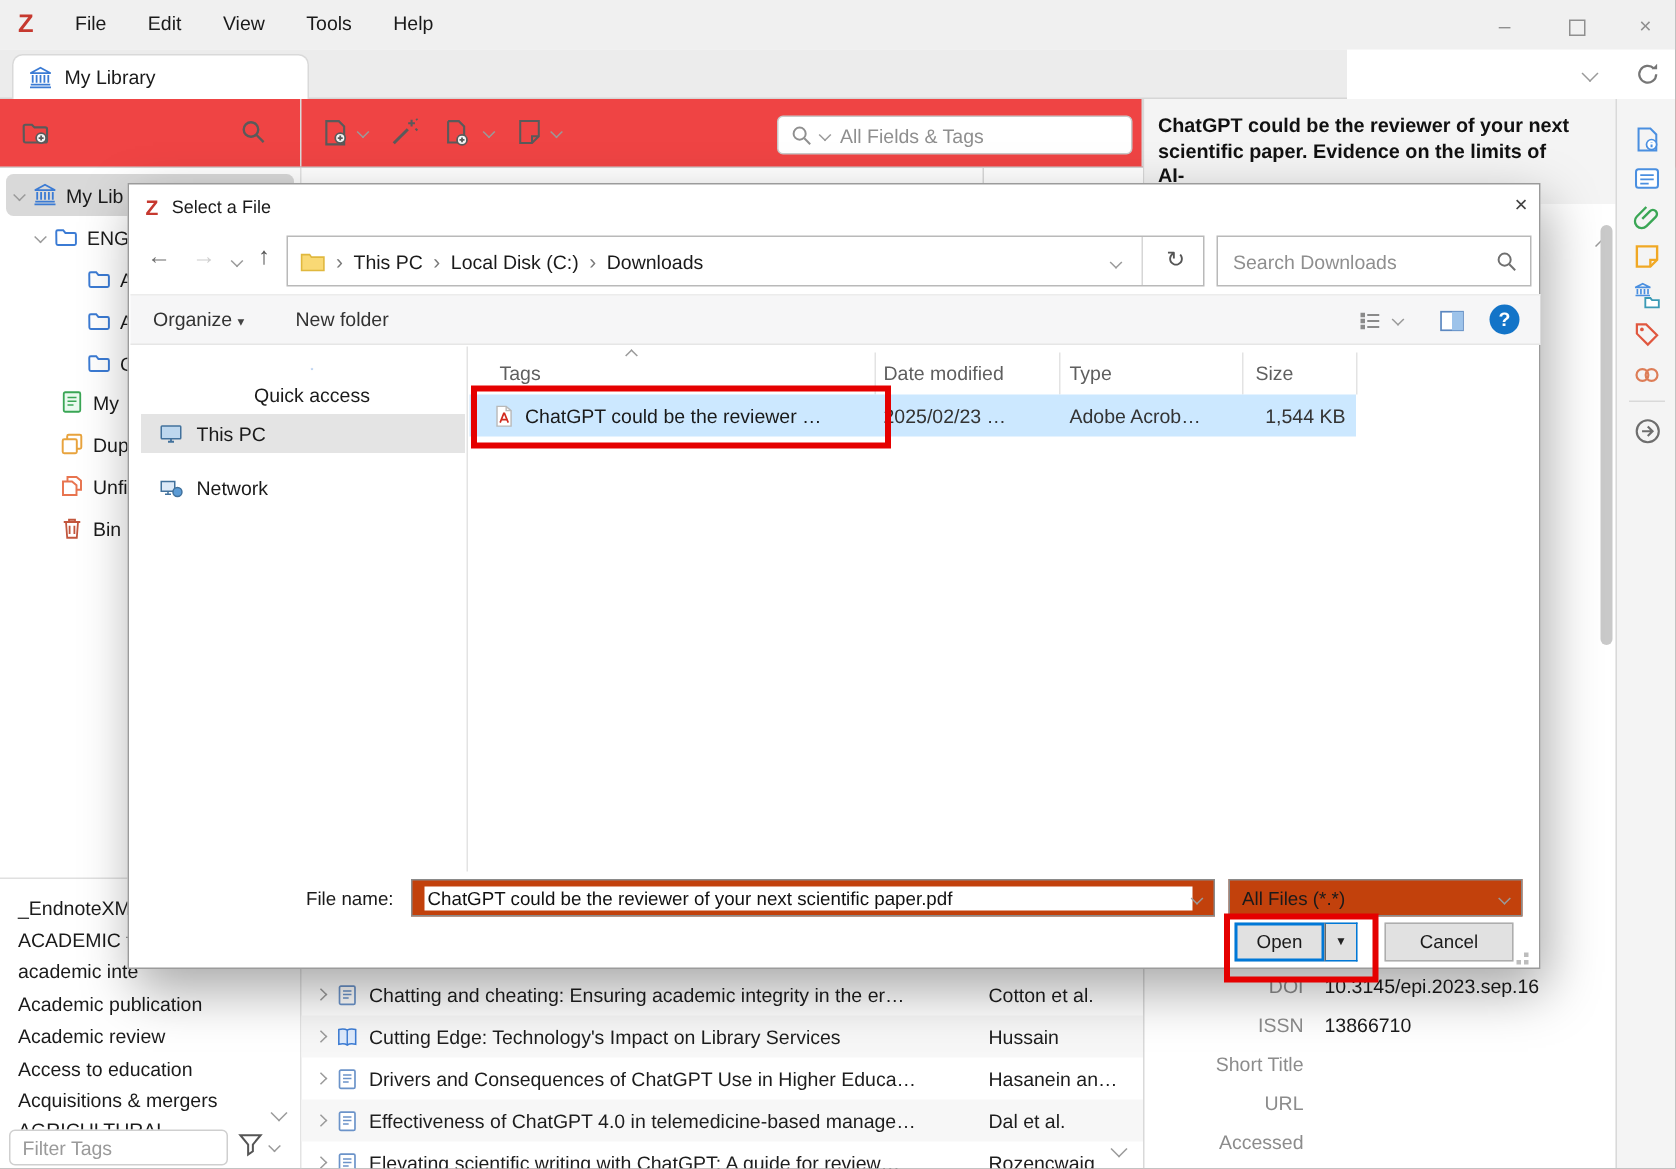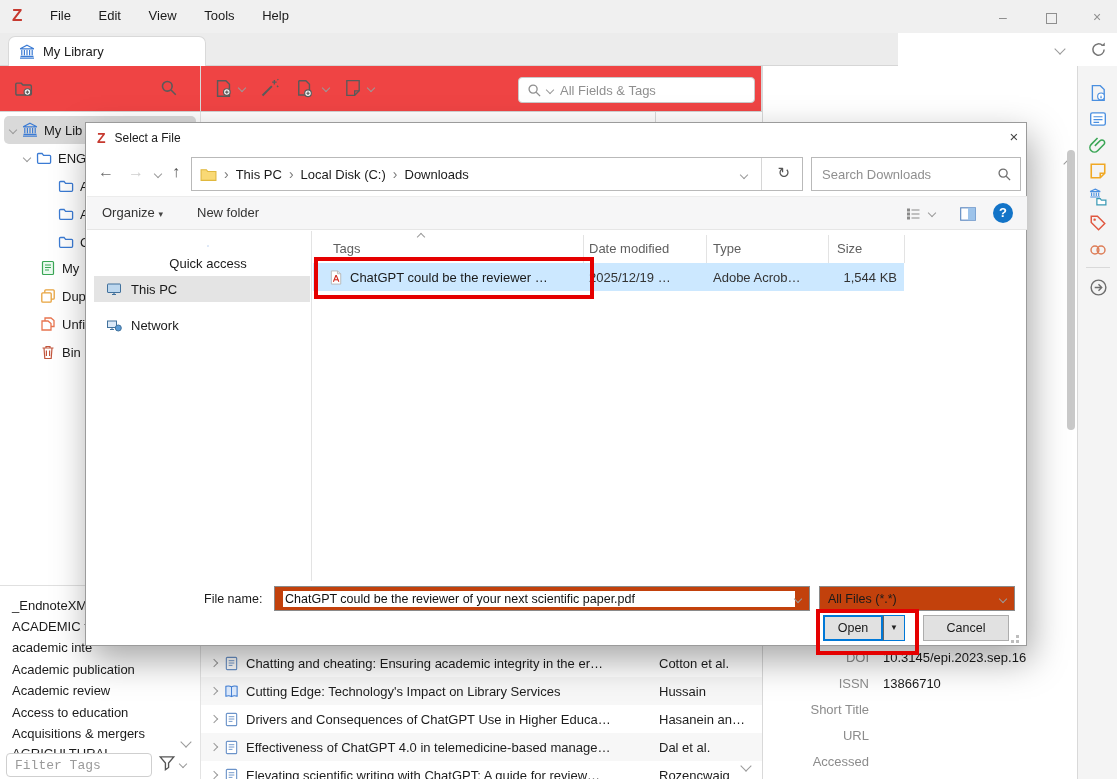--- a/index.html
+++ b/index.html
@@ -26,21 +26,21 @@
   .searchbox input{border:none;outline:none;flex:1;font-family:"Liberation Sans",sans-serif;font-size:13px;color:#222;background:transparent;min-width:0;}
   .searchbox input::placeholder{color:#8f8f8f;}
   
   .sidebar{left:0;top:112px;width:200px;height:667px;background:#fff;}
   .treerow{position:absolute;left:0;width:200px;height:28px;display:flex;align-items:center;gap:6px;box-sizing:border-box;}
   .treerow .lbl{font-size:13px;color:#1b1b1b;white-space:nowrap;}
   .sel-gray{background:#d9d9d9;border-radius:5px;}
   .tags{position:absolute;left:0;top:473px;width:200px;height:194px;border-top:1px solid #e0e0e0;box-sizing:border-box;}
   .tagrow{position:absolute;left:12px;font-size:13px;color:#1b1b1b;white-space:nowrap;}
   .filterwrap{position:absolute;left:6px;top:167px;width:146px;height:24px;border:1px solid #cfcfcf;border-radius:4px;box-sizing:border-box;display:flex;align-items:center;padding:0 6px;background:#fff;}
-  .filterwrap input{border:none;outline:none;width:100%;font-family:Liberation Mono, monospace;font-size:13px;color:#15803d;}
+  .filterwrap input{border:none;outline:none;width:100%;font-family:Liberation Sans, sans-serif;font-size:13px;color:#15803d;}
   .filterwrap input::placeholder{color:#9a9a9a;}
   
   .middle{left:200px;top:112px;width:562px;height:667px;background:#fff;border-left:1px solid #e3e3e3;box-sizing:border-box;}
   .itemrow{position:absolute;left:0;width:562px;height:28px;display:flex;align-items:center;gap:7px;padding-left:10px;box-sizing:border-box;}
   .itemrow .t{font-size:13px;color:#1d1d1d;white-space:nowrap;overflow:hidden;width:400px;}
   .itemrow .c{font-size:13px;color:#1d1d1d;white-space:nowrap;position:absolute;left:458px;}
   
   .rightpanel{left:762px;top:66px;width:315px;height:713px;background:#fff;border-left:1px solid #d9d9d9;box-sizing:border-box;}
   .rp-head{position:absolute;left:0;top:0;width:315px;height:70px;background:#f4f4f4;}
   .rp-title{position:absolute;left:9px;top:10px;width:276px;height:52px;overflow:hidden;font-weight:bold;font-size:13.2px;line-height:16.5px;color:#111;}
@@ -277,20 +277,23 @@
           <rect x="2.5" y="1.5" width="11" height="13" rx="1" fill="#fff" stroke="#6b93c9" stroke-width="1.2"></rect>
           <path d="M5 5h6M5 7.5h6M5 10h4" stroke="#6b93c9"></path>
         </svg>
       <span class="t">Elevating scientific writing with ChatGPT: A guide for review…</span>
       <span class="c">Rozencwaig</span>
     </div>
     <span class="chev down lite abs" style="left:541px;top:650px;"></span>
   </div>
 
   <div class="abs rightpanel">
+    <div class="rp-head">
+      <div class="rp-title">ChatGPT could be the reviewer of your next scientific paper. Evidence on the limits of AI-</div>
+    </div>
     <span class="chev up lite abs" style="left:302px;top:94px;"></span>
     <div class="abs" style="left:304px;top:84px;width:8px;height:280px;background:#c9c9c9;border-radius:4px;"></div>
     <span class="fragment" style="left:3px;top:180px;">e</span>
     <span class="fragment" style="left:3px;top:205px;">ws</span>
     <span class="fragment" style="left:3px;top:248px;">L.</span>
 
     <div class="fieldrow" style="top:584px;">
       <span class="fl">DOI</span>
       <span class="fv">10.3145/epi.2023.sep.16</span>
     </div>
@@ -432,21 +435,21 @@
     <div class="colsep" style="left:818px;top:112px;"></div>
 
     <div class="filerow">
       <svg style="margin-left:16px;" width="15" height="15" viewBox="0 0 16 16">
           <path d="M2.5 1h6.5L12.5 4v11H2.5z" fill="#fff" stroke="#b9b9b9"></path>
           <path d="M9 1v3h3.5" fill="none" stroke="#b9b9b9"></path>
           <path d="M4.7 12.5 7.3 6h.5l2.7 6.5" fill="none" stroke="#d22b1f" stroke-width="1.2"></path>
           <path d="M5.7 10.4h4" stroke="#d22b1f" stroke-width="1.2"></path>
         </svg>
       <span style="margin-left:6px;font-size:13px;color:#1a1a1a;white-space:nowrap;overflow:hidden;width:238px;">ChatGPT could be the reviewer …</span>
-      <span style="position:absolute;left:276px;font-size:13px;color:#333;">2025/12/19 …</span>
+      <span style="position:absolute;left:276px;font-size:13px;color:#333;">2025/02/23 …</span>
       <span style="position:absolute;left:400px;font-size:13px;color:#333;">Adobe Acrob…</span>
       <span style="position:absolute;left:522px;width:62px;text-align:right;font-size:13px;color:#333;">1,544 KB</span>
     </div>
 
     <span class="abs" style="left:118px;top:469px;font-size:12.5px;">File name:</span>
     <div class="combo" style="left:188px;top:463px;width:536px;height:25px;padding:0 8px;">
       <input type="text" style="border: none; outline: none; flex: 1 1 0%; font-family: &quot;Liberation Sans&quot;, sans-serif; font-size: 12.5px; color: rgb(17, 17, 17);" value="ChatGPT could be the reviewer of your next scientific paper.pdf">
       <span class="chev down lite small"></span>
     </div>
     <div class="combo" style="left:733px;top:463px;width:196px;height:25px;padding:0 8px;justify-content:space-between;">

